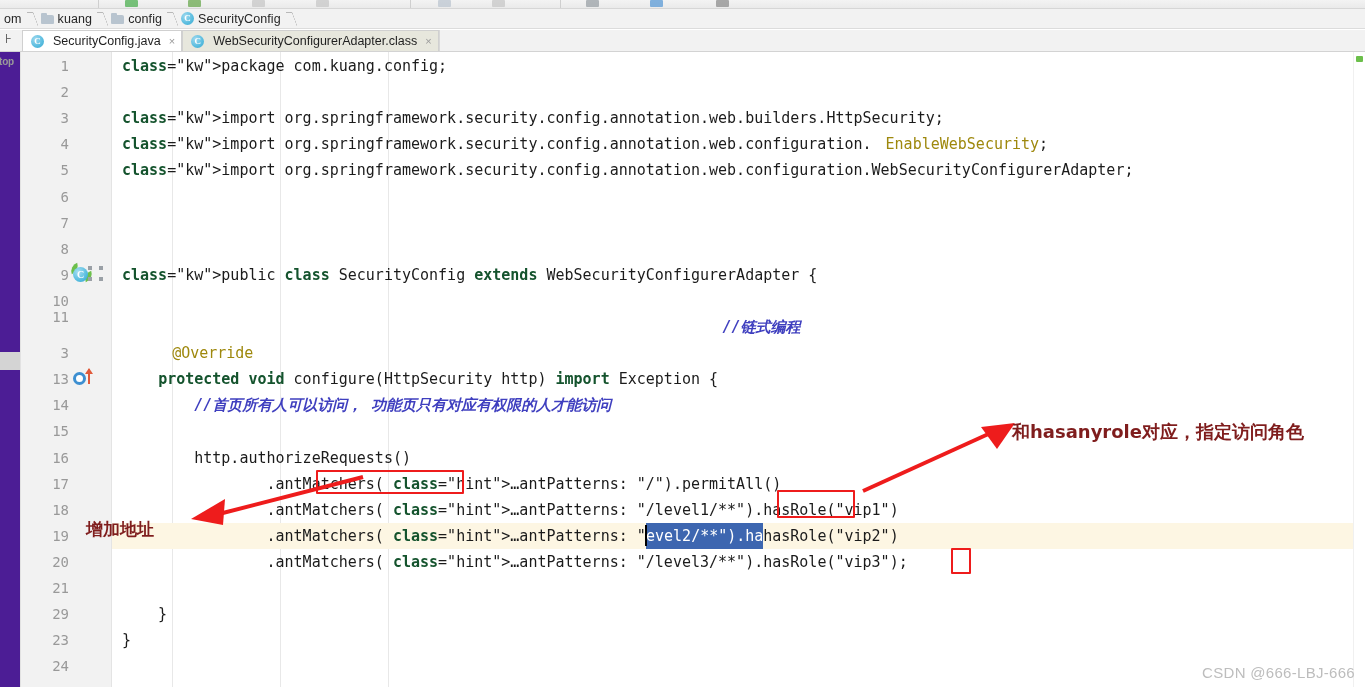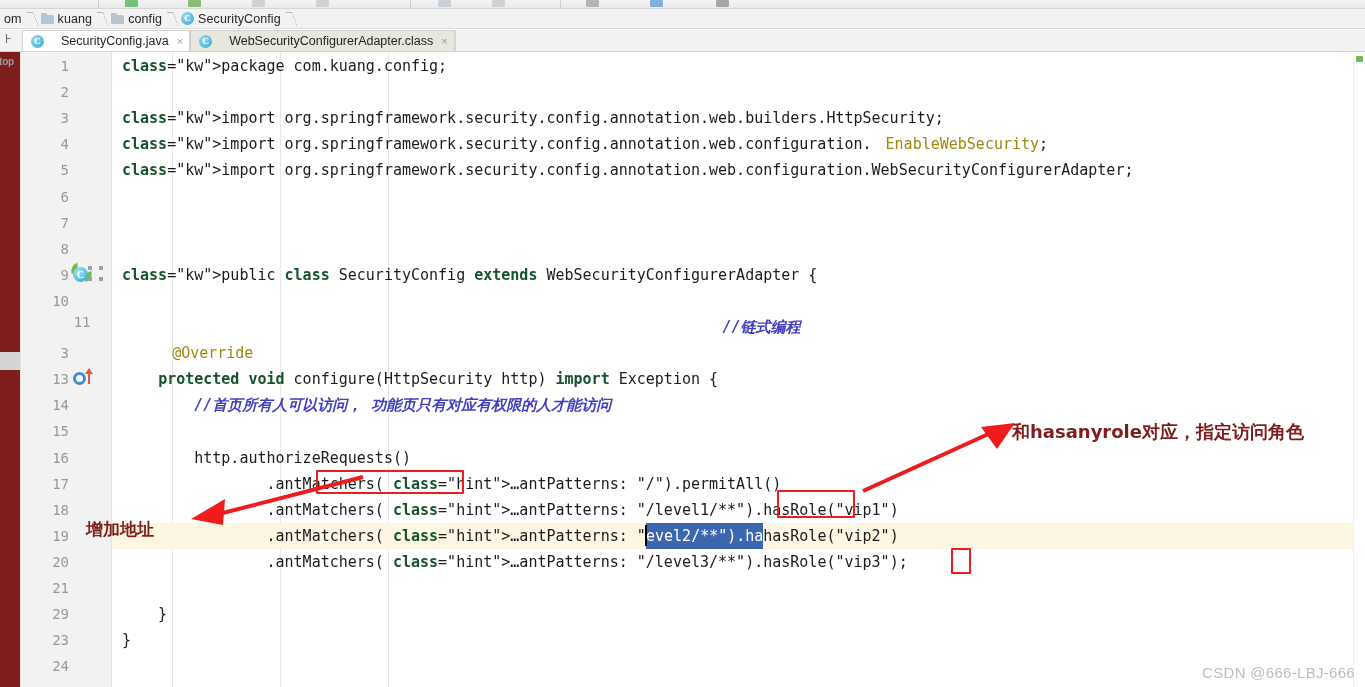--- a/index.html
+++ b/index.html
@@ -98,33 +98,33 @@
     border-left: 1px solid #d0d0d0; border-right: 1px solid #d0d0d0;
     border-top: 1px solid #d0d0d0;
     position: relative;
   }
   .tab.active { background: #ffffff; }
   .tab.inactive { background: #e7e7dd; }
   .tab-filler {
     flex: 1; height: 21px; background: #f2f2f2;
     border-left: 1px solid #d8d8d8;
   }
-  .tab-label { white-space: nowrap; font-size: 12.5px; margin-left: 8px; }
+  .tab-label { white-space: nowrap; font-size: 12.5px; }
   .tab-close {
     color: #9a9a9a; font-size: 11px; margin-left: 3px; line-height: 1;
   }
 
   
   .editor {
     position: absolute; left: 0; top: 52px; width: 1365px; height: 635px;
     background: #ffffff; overflow: hidden;
   }
   .left-rail {
     position: absolute; left: 0; top: 0; width: 21px; height: 635px;
-    background: #7f1d1d; border-right: 1px solid #e2e2e2;
+    background: #4c1d95; border-right: 1px solid #e2e2e2;
     overflow: hidden;
   }
   .rail-label {
     position: absolute; left: -1px; top: 4px;
     font-size: 10px; color: #9a9a9a; letter-spacing: -.2px;
     font-weight: bold;
   }
   .rail-block {
     position: absolute; left: 0; width: 21px; height: 18px;
     background: #d4d4d4;
@@ -352,21 +352,21 @@
               <i style="left:11px;top:0"></i>
               <i style="left:0;top:11px"></i>
               <i style="left:11px;top:11px"></i>
             </span>
           </span>
         </div>
         <div class="gutter-row" style="top: 235.9px;">
           <span class="lnum">10</span>
           <span class="gmark"></span>
         </div>
-        <div class="gutter-row" style="top: 262px; flex-direction: column;">
+        <div class="gutter-row" style="top: 252px;">
           <span class="lnum">11</span>
           <span class="gmark"></span>
         </div>
         <div class="gutter-row" style="top: 288.1px;">
           <span class="lnum">3</span>
           <span class="gmark"></span>
         </div>
         <div class="gutter-row" style="top: 314.2px;">
           <span class="lnum">13</span>
           <span class="gmark">

